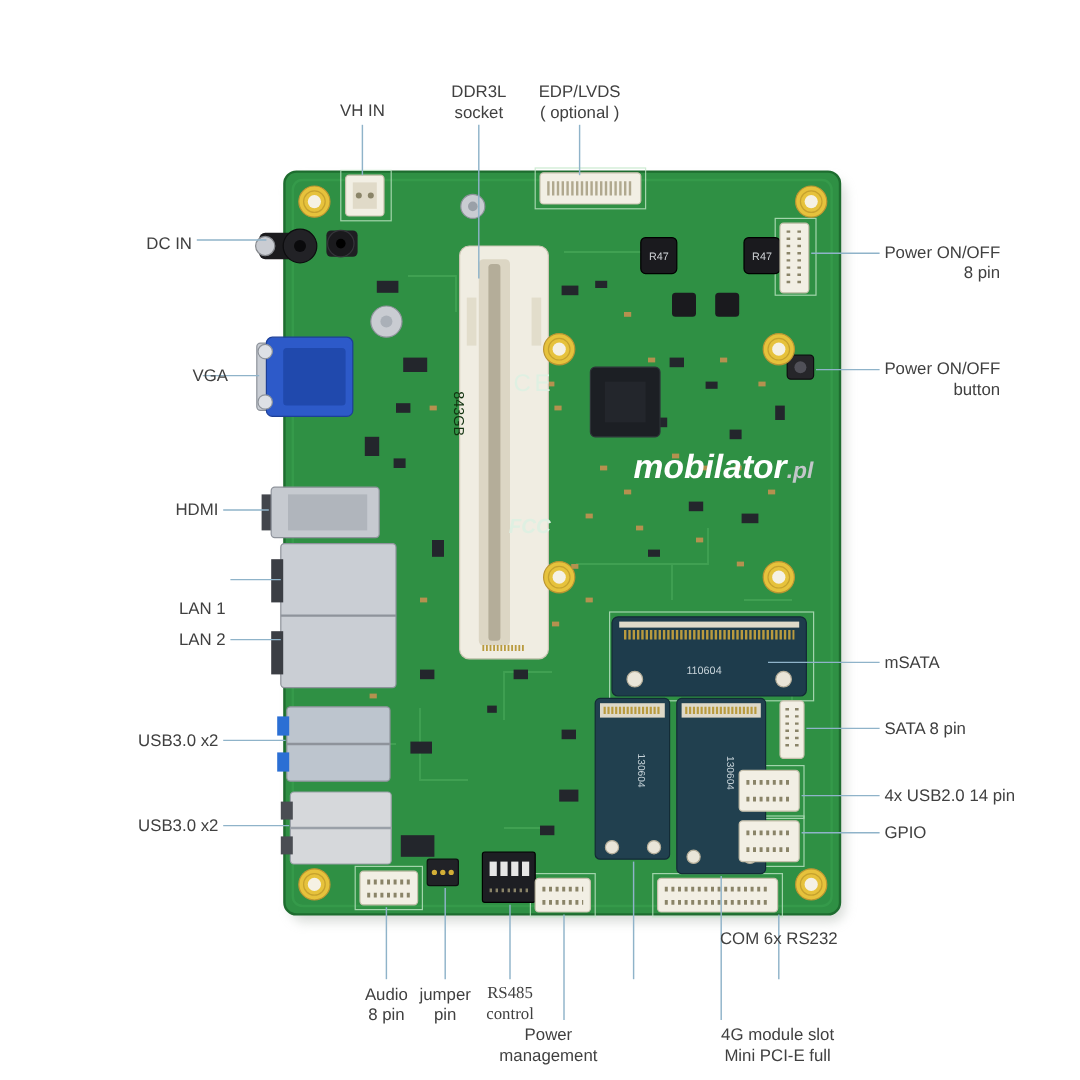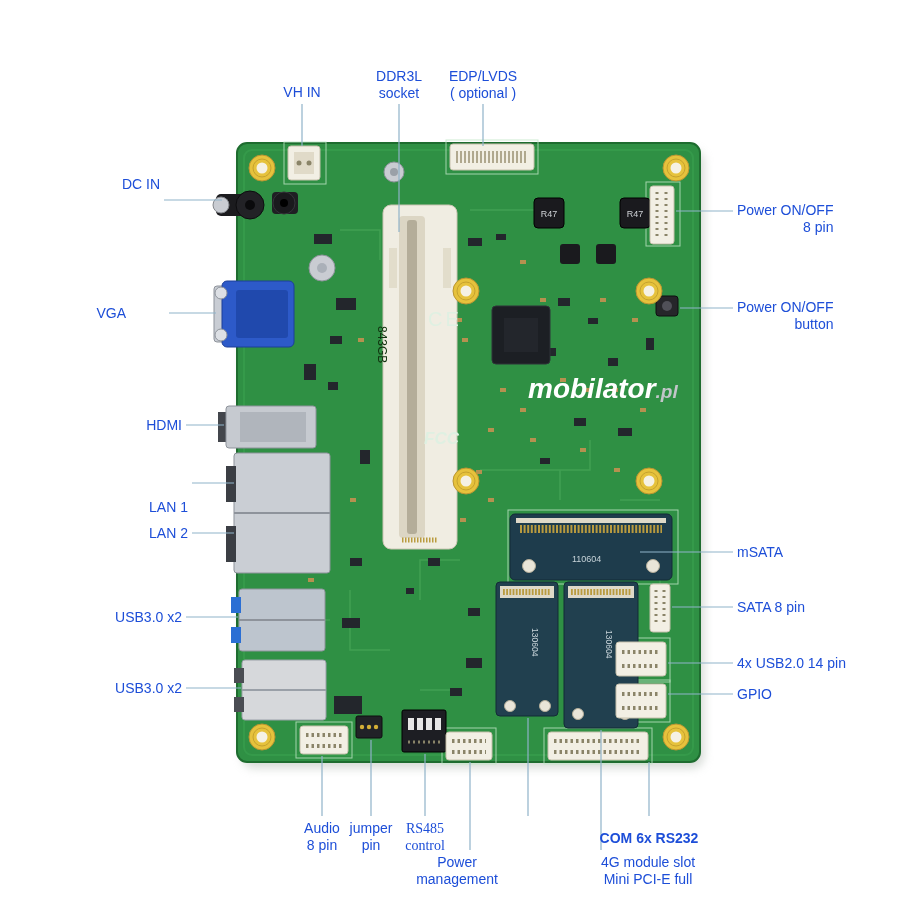--- a/index.html
+++ b/index.html
@@ -1,19 +1,19 @@
 <!DOCTYPE html>
 <html><head>
 <meta charset="utf-8">
 <style>
   * { margin:0; padding:0; box-sizing:border-box; }
   html,body { width:900px; height:900px; background:#ffffff; font-family:"Liberation Sans", sans-serif; }
   .stage { position:relative; width:900px; height:900px; background:#ffffff; overflow:hidden; }
   .stage svg { position:absolute; left:0; top:0; }
-  .label { position:absolute; font-size:14px; line-height:17px; color:#1d4ed8; white-space:nowrap; }
+  .label { position:absolute; font-size:14px; line-height:17px; color:#404040; white-space:nowrap; }
   .label.c { transform:translateX(-50%); text-align:center; }
   .label.l { text-align:right; transform:translateY(-50%); }
   .label.r { text-align:right; transform:translateY(-50%); }
 </style>
 </head>
 <body>
 
 <div class="stage">
 
 <svg width="900" height="900" viewBox="0 0 900 900">
@@ -373,24 +373,24 @@
     </div>
 <div class="label c" style="left:399px; top:68px;">
       <div class="ln">DDR3L</div>
       <div class="ln">socket</div>
     </div>
 <div class="label c" style="left:483px; top:68px;">
       <div class="ln">EDP/LVDS</div>
       <div class="ln">( optional )</div>
     </div>
 
-<div class="label l" style="right:740px; top:184px;margin-left:40px;">
+<div class="label l" style="right:740px; top:203px;margin-left:40px;">
       <div class="ln">DC IN</div>
     </div>
-<div class="label l" style="right:774px; top:313px;text-align:right;">
+<div class="label l" style="right:710px; top:313px;text-align:right;">
       <div class="ln">VGA</div>
     </div>
 <div class="label l" style="right:718px; top:425px;">
       <div class="ln">HDMI</div>
     </div>
 <div class="label l" style="right:712px; top:507px;">
       <div class="ln">LAN 1</div>
     </div>
 <div class="label l" style="right:712px; top:533px;">
       <div class="ln">LAN 2</div>
@@ -436,17 +436,17 @@
       <div class="ln">control</div>
     </div>
 <div class="label c" style="left:457px; top:854px;">
       <div class="ln">Power</div>
       <div class="ln">management</div>
     </div>
 <div class="label c" style="left:608px; top:854px;margin-left:40px;">
       <div class="ln">4G module slot</div>
       <div class="ln">Mini PCI-E full</div>
     </div>
-<div class="label c" style="left:649px; top:830px;font-weight:bold;">
+<div class="label c" style="left:649px; top:774px;">
       <div class="ln">COM 6x RS232</div>
     </div>
 
 </div>
 
 </body></html>

